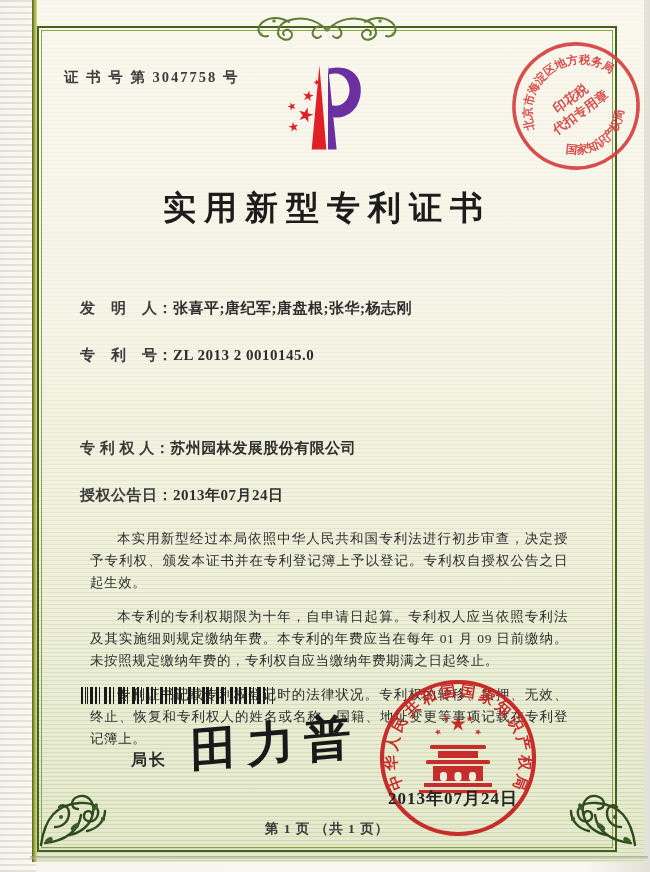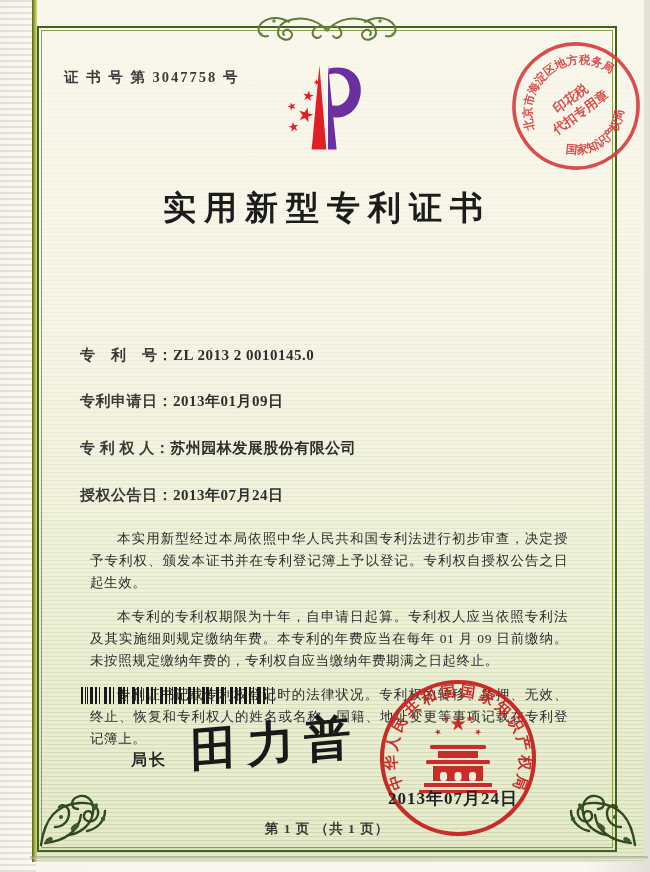--- a/index.html
+++ b/index.html
@@ -154,25 +154,25 @@
       <text font-size="11.5" font-weight="700" class="seal-text">
         <textPath href="#arcBot" startOffset="50%" text-anchor="middle">国家知识产权局</textPath>
       </text>
       <text x="78" y="73" font-size="13" font-weight="700" text-anchor="middle">印花税</text>
       <text x="78" y="90" font-size="13" font-weight="700" text-anchor="middle">代扣专用章</text>
     </g>
   </svg>
 
   <div class="title">实用新型专利证书</div>
 
+  <div class="field f2">
+    <span class="lbl">发　明　人：</span><span class="val">张喜平;唐纪军;唐盘根;张华;杨志刚</span>
+  </div>
   <div class="field f3">
     <span class="lbl">专　利　号：</span><span class="val">ZL 2013 2 0010145.0</span>
-  </div>
-  <div class="field f4">
-    <span class="lbl">专利申请日：</span><span class="val">2013年01月09日</span>
   </div>
   <div class="field f5">
     <span class="lbl">专 利 权 人：</span><span class="val">苏州园林发展股份有限公司</span>
   </div>
   <div class="field f6">
     <span class="lbl">授权公告日：</span><span class="val">2013年07月24日</span>
   </div>
 
   <div class="body-text">
     <p>本实用新型经过本局依照中华人民共和国专利法进行初步审查，决定授予专利权、颁发本证书并在专利登记簿上予以登记。专利权自授权公告之日起生效。</p>

